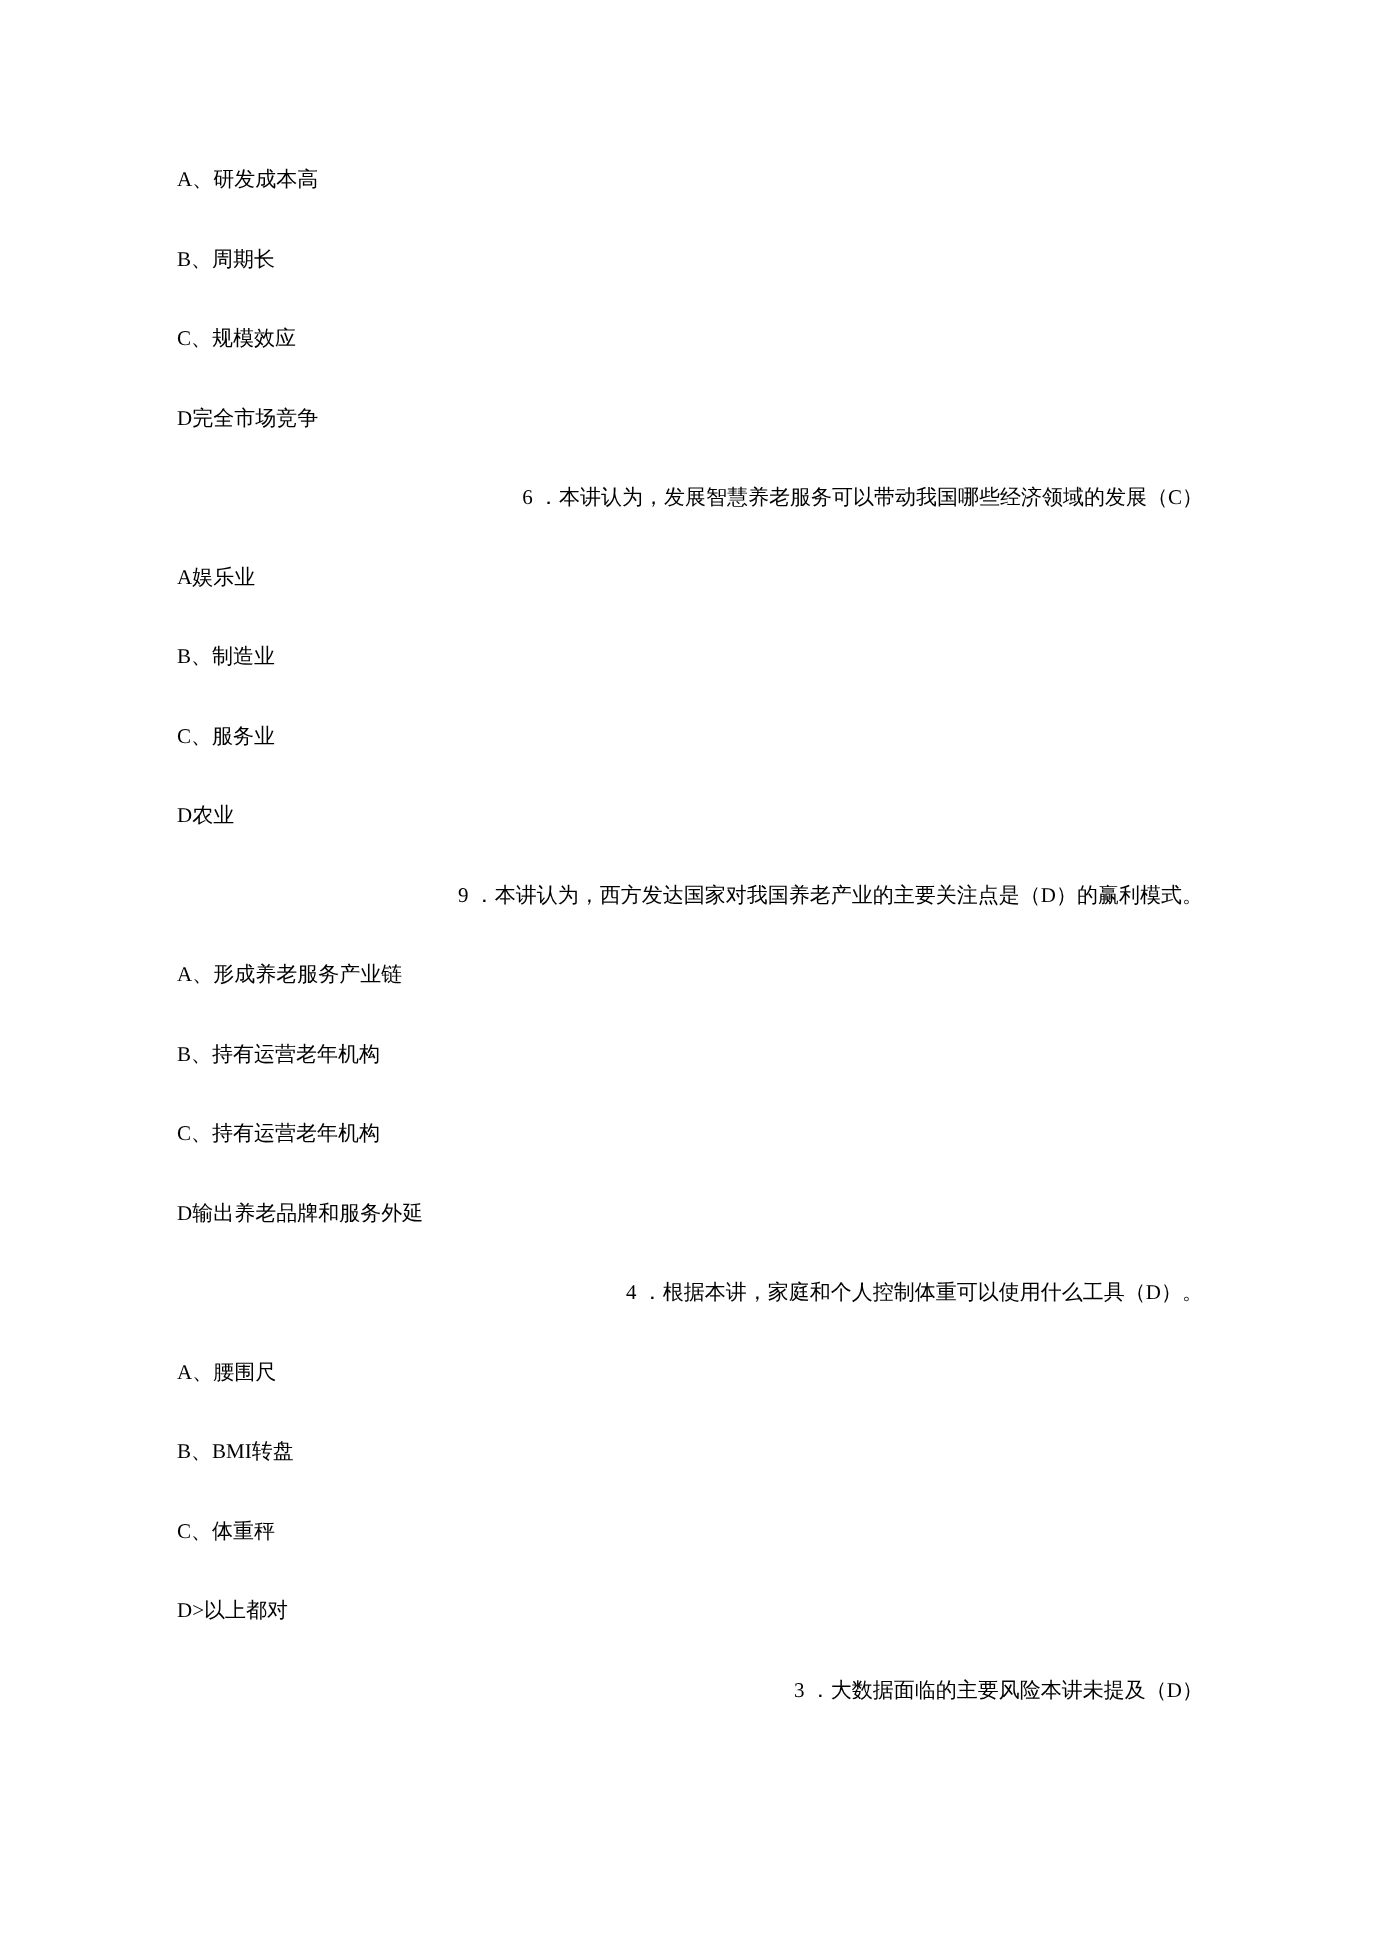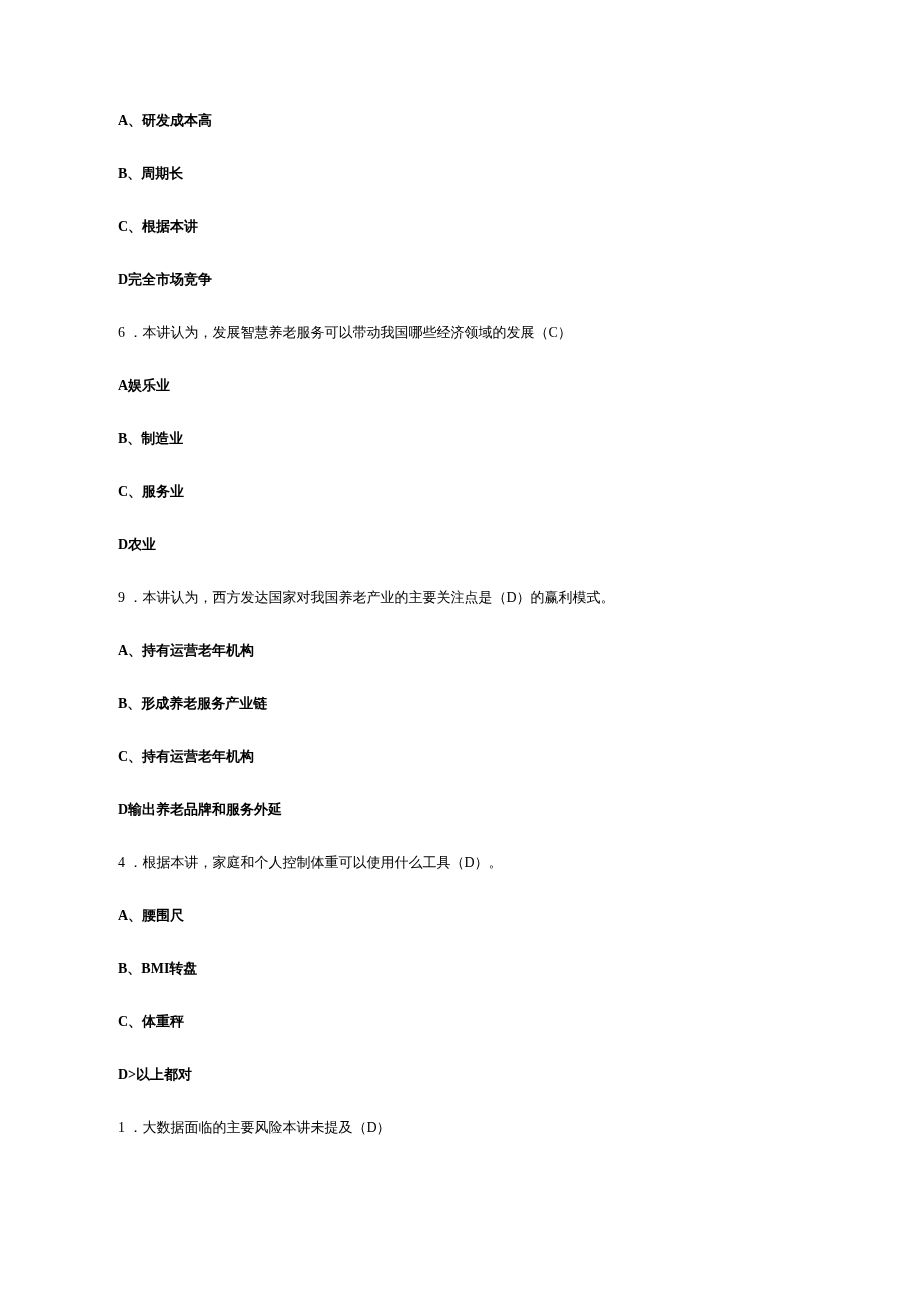--- a/index.html
+++ b/index.html
@@ -12,48 +12,48 @@
       height: 1303px;
       background: #ffffff;
       font-family: "SimSun", "宋体", serif;
       font-size: 14px;
       color: #000000;
       padding: 110px 118px 60px 118px;
       line-height: 1.5;
     }
     .option {
       margin-bottom: 32px;
-      font-weight: bold;
     }
     .question {
       margin-bottom: 32px;
+      text-align: right;
     }
     .last-option {
       margin-bottom: 0;
     }
   </style>
 </head>
 <body>
 
 <div class="option">A、研发成本高</div>
 <div class="option">B、周期长</div>
-<div class="option">C、根据本讲</div>
+<div class="option">C、规模效应</div>
 <div class="option">D完全市场竞争</div>
 
 <div class="question">6 ．本讲认为，发展智慧养老服务可以带动我国哪些经济领域的发展（C）</div>
 <div class="option">A娱乐业</div>
 <div class="option">B、制造业</div>
 <div class="option">C、服务业</div>
 <div class="option">D农业</div>
 
 <div class="question">9 ．本讲认为，西方发达国家对我国养老产业的主要关注点是（D）的赢利模式。</div>
-<div class="option">A、持有运营老年机构</div>
-<div class="option">B、形成养老服务产业链</div>
+<div class="option">A、形成养老服务产业链</div>
+<div class="option">B、持有运营老年机构</div>
 <div class="option">C、持有运营老年机构</div>
 <div class="option">D输出养老品牌和服务外延</div>
 
 <div class="question">4 ．根据本讲，家庭和个人控制体重可以使用什么工具（D）。</div>
 <div class="option">A、腰围尺</div>
 <div class="option">B、BMI转盘</div>
 <div class="option">C、体重秤</div>
 <div class="option">D&gt;以上都对</div>
 
-<div class="question last-option">1 ．大数据面临的主要风险本讲未提及（D）</div>
+<div class="question last-option">3 ．大数据面临的主要风险本讲未提及（D）</div>
 
 </body></html>

